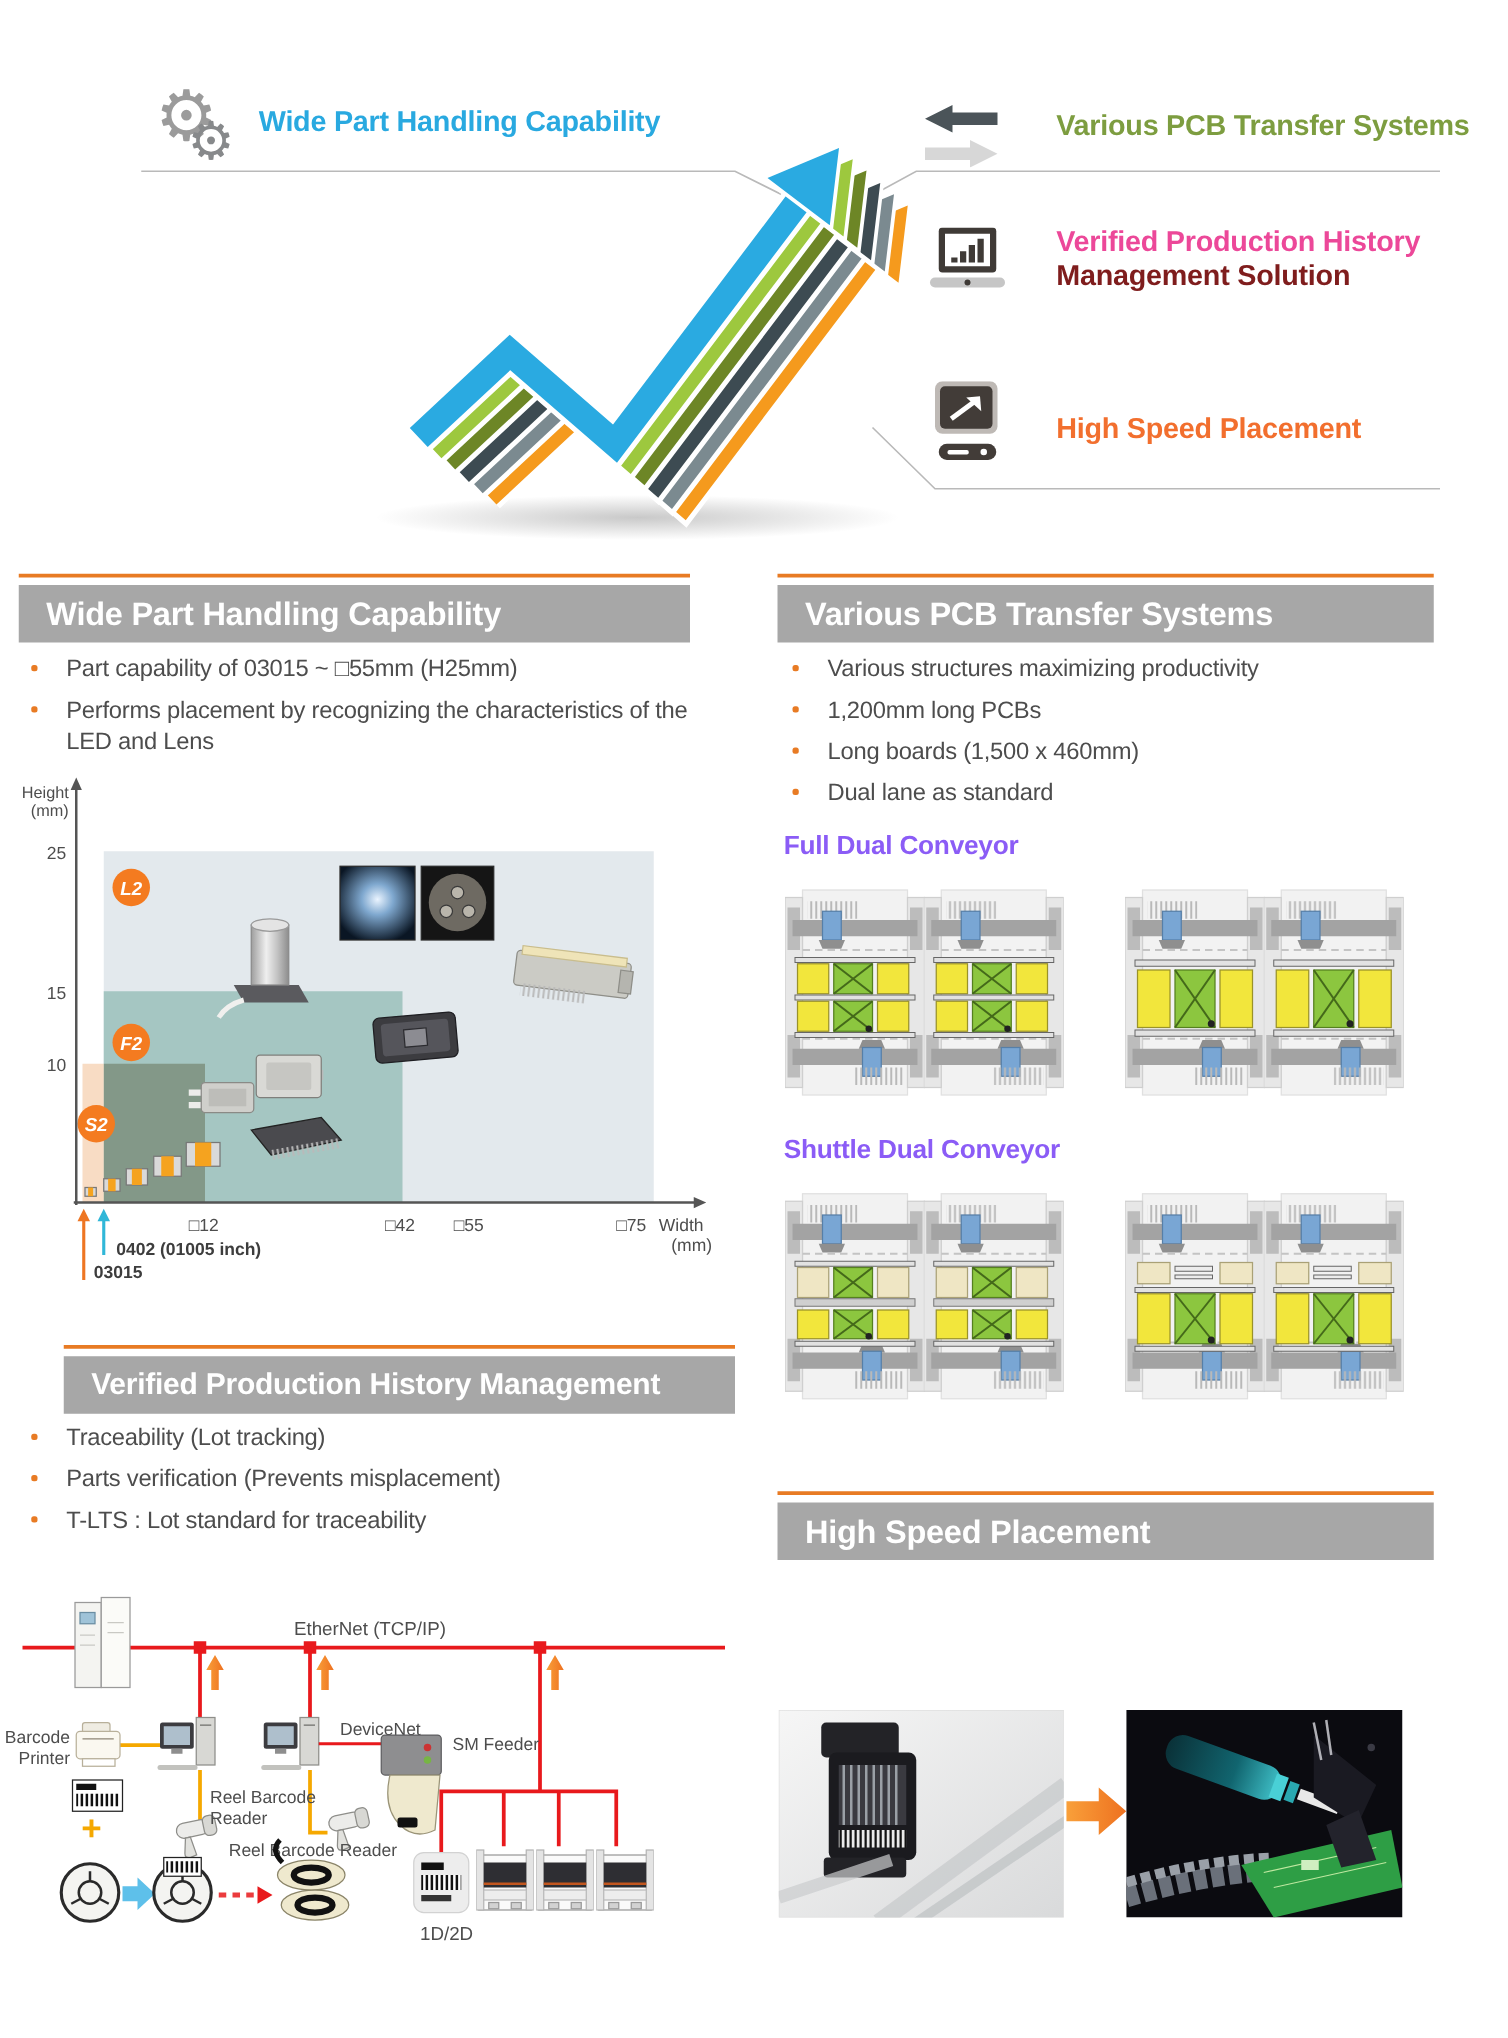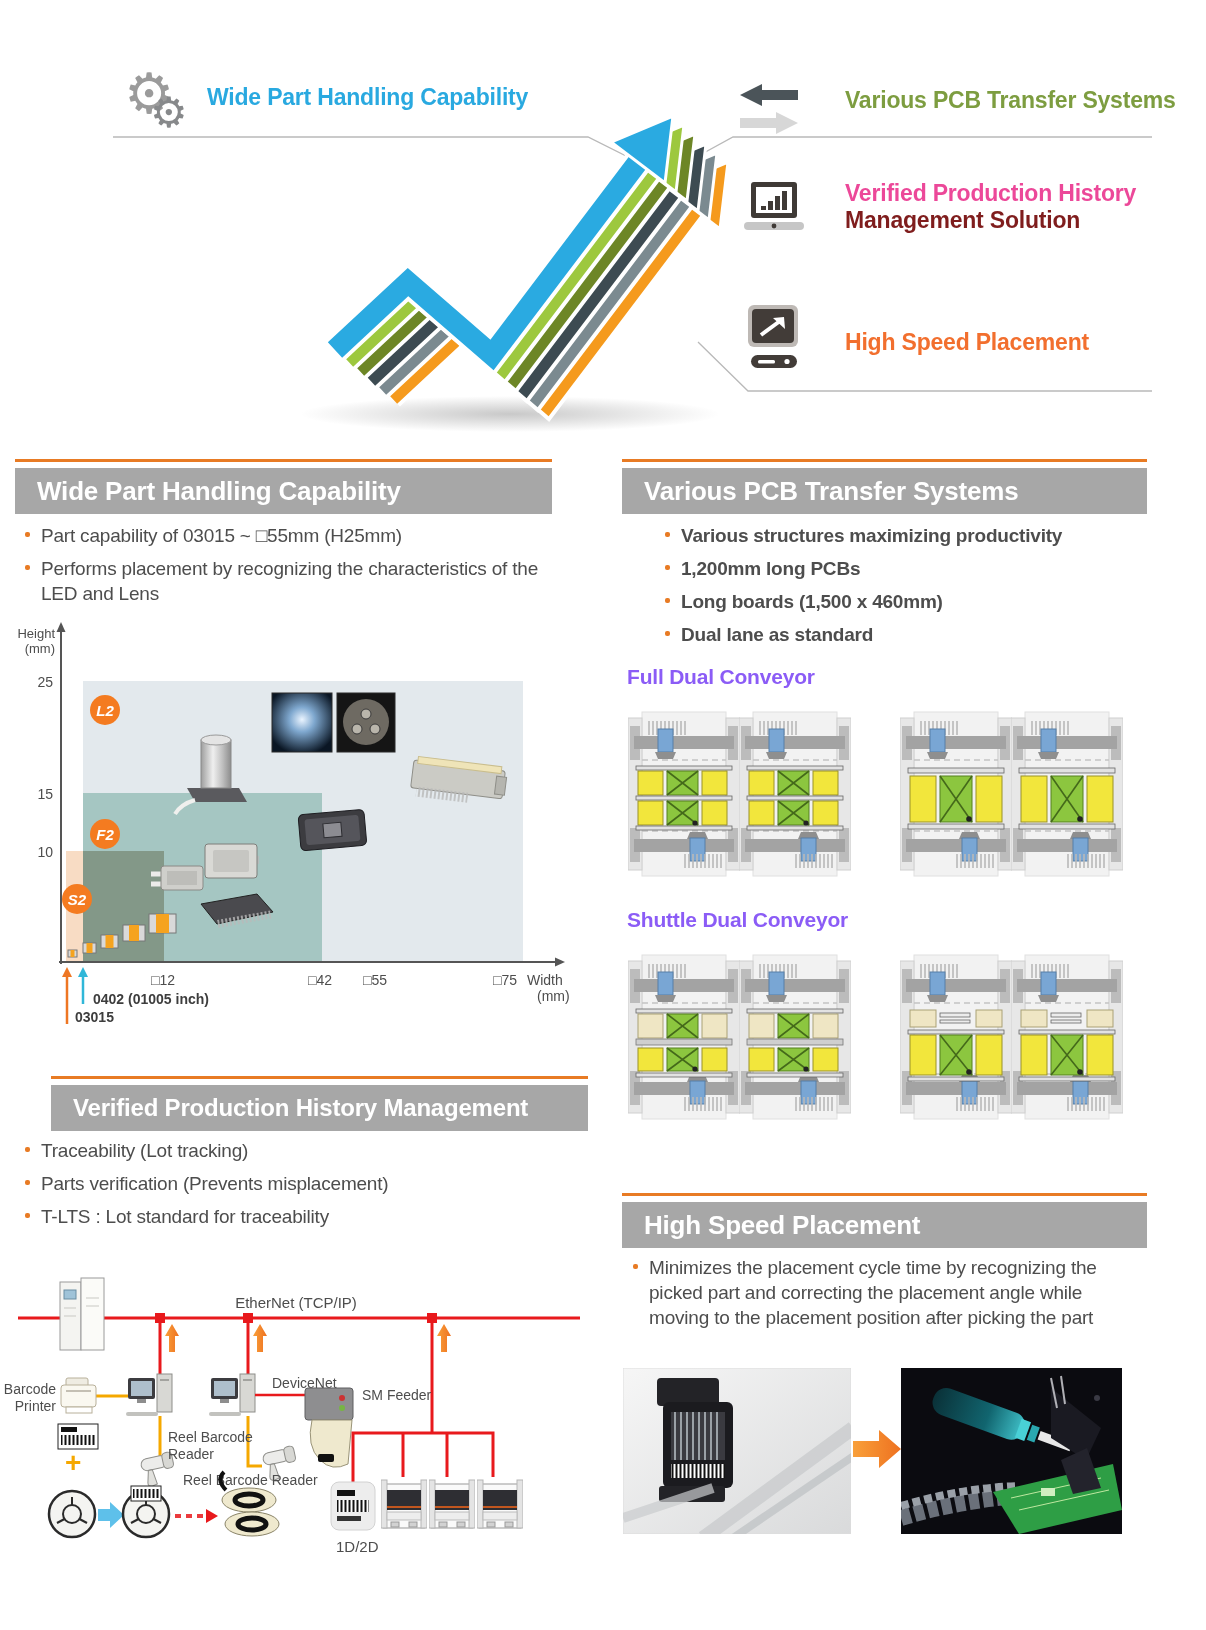--- a/index.html
+++ b/index.html
@@ -9,21 +9,21 @@
   
   .feature-label{font-size:23px;font-weight:700;letter-spacing:-0.2px;white-space:nowrap;}
   .gear-glyph{font-family:"DejaVu Sans", sans-serif;color:#97999b;line-height:1;}
   
   .sect{position:absolute;}
   .accent{height:3px;background:#e87b24;}
   .headbar{margin-top:6px;background:#a7a7a7;color:#ffffff;font-size:26px;font-weight:700;
            height:46px;line-height:46px;padding-left:22px;letter-spacing:-0.2px;}
   
   .blist{position:absolute;}
-  .b{display:flex;margin-bottom:8px;}
+  .b{display:flex;margin-bottom:8px;gap:12px;}
   .bdot{flex:0 0 5px;width:5px;height:5px;border-radius:2px;background:#e87b24;margin:9px 11px 0 3px;}
   .btext{font-size:19px;color:#4d4d4d;line-height:1.32;letter-spacing:-0.2px;}
   .subhead{font-size:21px;font-weight:700;color:#8b5cf6;letter-spacing:-0.2px;white-space:nowrap;}
   svg text{font-family:"Liberation Sans", sans-serif;}
 </style>
 </head>
 <body>
 
 <div id="page">
 
@@ -503,21 +503,21 @@
     <text x="336" y="314" font-size="15" fill="#4d4d4d">1D/2D</text>
     <use href="#sym-mini-machine" x="381" y="238" width="46" height="58"></use>
     <use href="#sym-mini-machine" x="429" y="238" width="46" height="58"></use>
     <use href="#sym-mini-machine" x="477" y="238" width="46" height="58"></use>
   </svg>
 
   <div class="sect" style="left:622px;top:459px;width:525px;">
     <div class="accent"></div>
     <div class="headbar">Various PCB Transfer Systems</div>
   </div>
-  <div class="blist" style="left:662px;top:523px;width:515px;font-weight:bold;">
+  <div class="blist" style="left:631px;top:523px;width:515px;">
     <div class="b">
       <span class="bdot"></span>
       <span class="btext">Various structures maximizing productivity</span>
     </div>
     <div class="b">
       <span class="bdot"></span>
       <span class="btext">1,200mm long PCBs</span>
     </div>
     <div class="b">
       <span class="bdot"></span>
@@ -565,26 +565,20 @@
     </g>
     <g transform="translate(389,10)">
       <use href="#sym-frame" width="112" height="168"></use>
         <use href="#sym-lane-ssingle" width="112" height="168"></use>
     </g>
   </svg>
 
   <div class="sect" style="left:622px;top:1193px;width:525px;">
     <div class="accent"></div>
     <div class="headbar">High Speed Placement</div>
-  </div>
-  <div class="blist" style="left:630px;top:1255px;width:515px;">
-    <div class="b">
-      <span class="bdot"></span>
-      <span class="btext">Minimizes the placement cycle time by recognizing the picked part and correcting the placement angle while moving to the placement position after picking the part</span>
-    </div>
   </div>
 
   <svg class="abs" style="left:623px;top:1368px" width="228" height="166" viewBox="0 0 228 166">
     <rect width="228" height="166" fill="url(#photoL)" stroke="#dddddd"></rect>
     <path d="M80 170 L230 60" stroke="#c7c9cb" stroke-width="14" opacity="0.7"></path>
     <path d="M110 170 L235 85" stroke="#b8bcbf" stroke-width="8" opacity="0.6"></path>
     <rect x="34" y="10" width="62" height="28" rx="4" fill="#232327"></rect>
     <rect x="40" y="34" width="70" height="86" rx="6" fill="#1b1b1f"></rect>
     <rect x="48" y="44" width="54" height="48" fill="#3a3a40"></rect>
     <g stroke="#9aa0a6" stroke-width="2">

